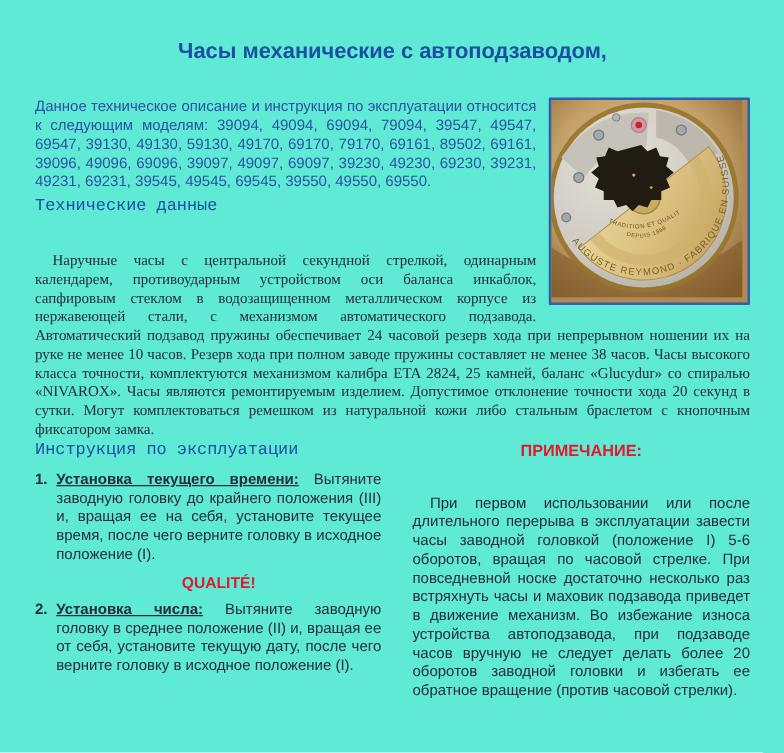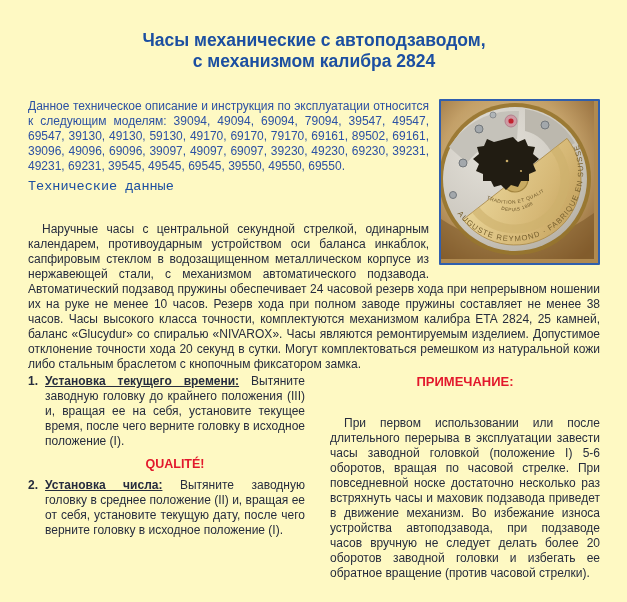--- a/index.html
+++ b/index.html
@@ -3,40 +3,40 @@
 <meta charset="utf-8">
 <style>
   html,body{margin:0;padding:0;background:#ffffff;}
   body{
     width:627px;height:602px;overflow:hidden;
     font-family:"Liberation Sans",sans-serif;
     -webkit-font-smoothing:antialiased;
   }
   .page{
     box-sizing:border-box;width:627px;height:602px;
-    padding:30px 27px 0 28px;background:#fef9c3;position:relative;
+    padding:30px 27px 0 28px;background:#5eead4;position:relative;
   }
   .title{
     margin:0 0 8px 0;text-align:center;
     font-size:17.5px;line-height:21px;font-weight:bold;
     color:#1c4fa1;
   }
   .figure-box{
     float:right;width:157px;height:162px;
     border:2px solid #2f5fae;border-radius:1px;
     margin:0 0 8px 10px;overflow:hidden;background:#b08a50;
   }
   p{margin:0;}
   .body-text{font-size:12px;line-height:15px;color:#262c3e;text-align:justify;margin-top:27px;}
   .intro{color:#2c51a4;}
   .h-blue{
     font-size:13.5px;line-height:16px;font-weight:normal;
     color:#1c4fa1;margin:5px 0 3px 0;font-family:Liberation Mono, monospace;
   }
-  .tech-body{text-indent:14px;}
+  .tech-body{text-indent:14px;font-family:Liberation Serif, serif;}
   .warranty{
     clear:both;
     margin:11px 0 2px 0;
     font-size:12.4px;line-height:15.5px;
     font-weight:bold;font-style:italic;color:#20273a;
     text-indent:14px;text-align:justify;
   }
   .warranty-lead{text-decoration:underline;}
   .columns{display:flex;gap:25px;margin-top:2px;}
   .col-left{width:277px;flex:none;}
@@ -56,21 +56,20 @@
   .warning .h-red{font-size:12.5px;margin:0 0 2px 0;}
   svg text{font-family:"Liberation Sans",sans-serif;}
 </style>
 </head>
 <body>
 
 <div class="page">
 
   <h1 class="title">
     <span>Часы механические с автоподзаводом,</span><br>
-    <span>с механизмом калибра 2824</span>
   </h1>
 
   <div>
     <div class="figure-box">
       <svg width="153" height="158" viewBox="0 0 153 158">
         <defs>
           <radialGradient id="caseGrad" cx="45%" cy="40%" r="75%">
             <stop offset="0%" stop-color="#dcc999"></stop>
             <stop offset="60%" stop-color="#c3a068"></stop>
             <stop offset="100%" stop-color="#8d6434"></stop>
@@ -130,20 +129,21 @@
 
     <h2 class="h-blue">Технические данные</h2>
 
     <p class="body-text tech-body">Наручные часы с центральной секундной стрелкой, одинарным календарем, противоударным устройством оси баланса инкаблок, сапфировым стеклом в водозащищенном металлическом корпусе из нержавеющей стали, с механизмом автоматического подзавода. Автоматический подзавод пружины обеспечивает 24 часовой резерв хода при непрерывном ношении их на руке не менее 10 часов. Резерв хода при полном заводе пружины составляет не менее 38 часов. Часы высокого класса точности, комплектуются механизмом калибра ETA 2824, 25 камней, баланс «Glucydur» со спиралью «NIVAROX». Часы являются ремонтируемым изделием. Допустимое отклонение точности хода 20 секунд в сутки. Могут комплектоваться ремешком из натуральной кожи либо стальным браслетом с кнопочным фиксатором замка.</p>
   </div>
 
 
   <div class="columns">
 
     <div class="col-left">
+      <h2 class="h-blue">Инструкция по эксплуатации</h2>
 
       <div class="item body-text">
         <span class="item-num">1.</span>
         <div class="item-body"><span class="item-lead">Установка текущего времени:</span><span> Вытяните заводную головку до крайнего положения (III) и, вращая ее на себя, установите текущее время, после чего верните головку в исходное положение (I).</span></div>
       </div>
 
       <div class="warning">
         <div class="h-red">QUALITÉ!</div>
       </div>
 

